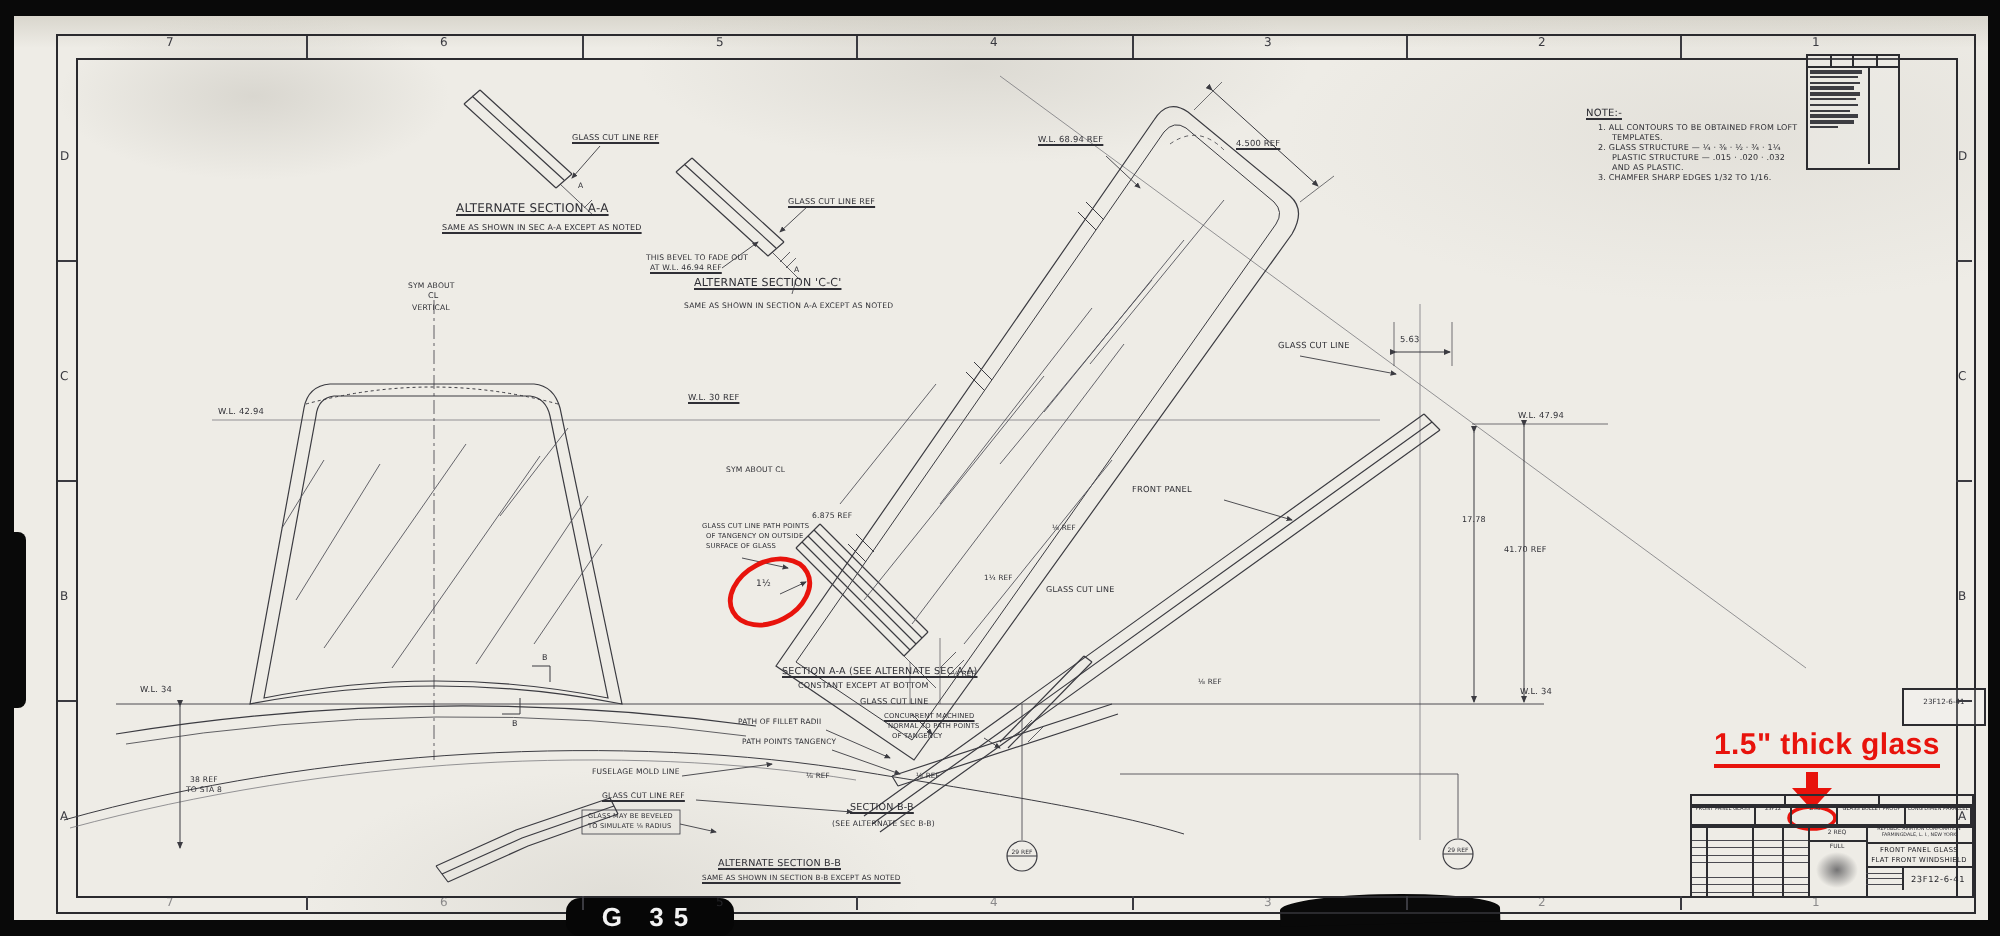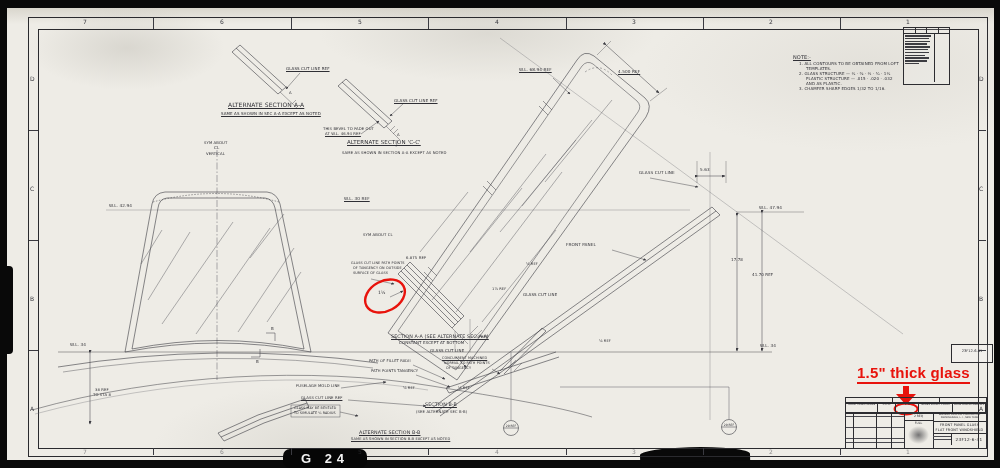--- a/index.html
+++ b/index.html
@@ -313,21 +313,21 @@
       <div class="bot">
         <div class="l"></div>
         <div class="n">23F12-6-41</div>
       </div>
     </div>
   </div>
   <div id="mtag">23F12-6-41</div>
 
   <div id="ann" style="color: rgb(232, 19, 12); border-color: rgb(232, 19, 12);">1.5" thick glass</div>
 
-  <div id="gtag">G 24</div>
+  <div id="gtag">G 35</div>
 <div class="zone" style="left: 83px; top: 18px;">7</div>
     <div class="zone" style="left: 220px; top: 18px;">6</div>
     <div class="zone" style="left: 358px; top: 18px;">5</div>
     <div class="zone" style="left: 495px; top: 18px;">4</div>
     <div class="zone" style="left: 632px; top: 18px;">3</div>
     <div class="zone" style="left: 769px; top: 18px;">2</div>
     <div class="zone" style="left: 906px; top: 18px;">1</div>
     <div class="zone" style="left: 83px; top: 447.5px; opacity: 0.55;">7</div>
     <div class="zone" style="left: 220px; top: 447.5px; opacity: 0.55;">6</div>
     <div class="zone" style="left: 358px; top: 447.5px; opacity: 0.55;">5</div>

